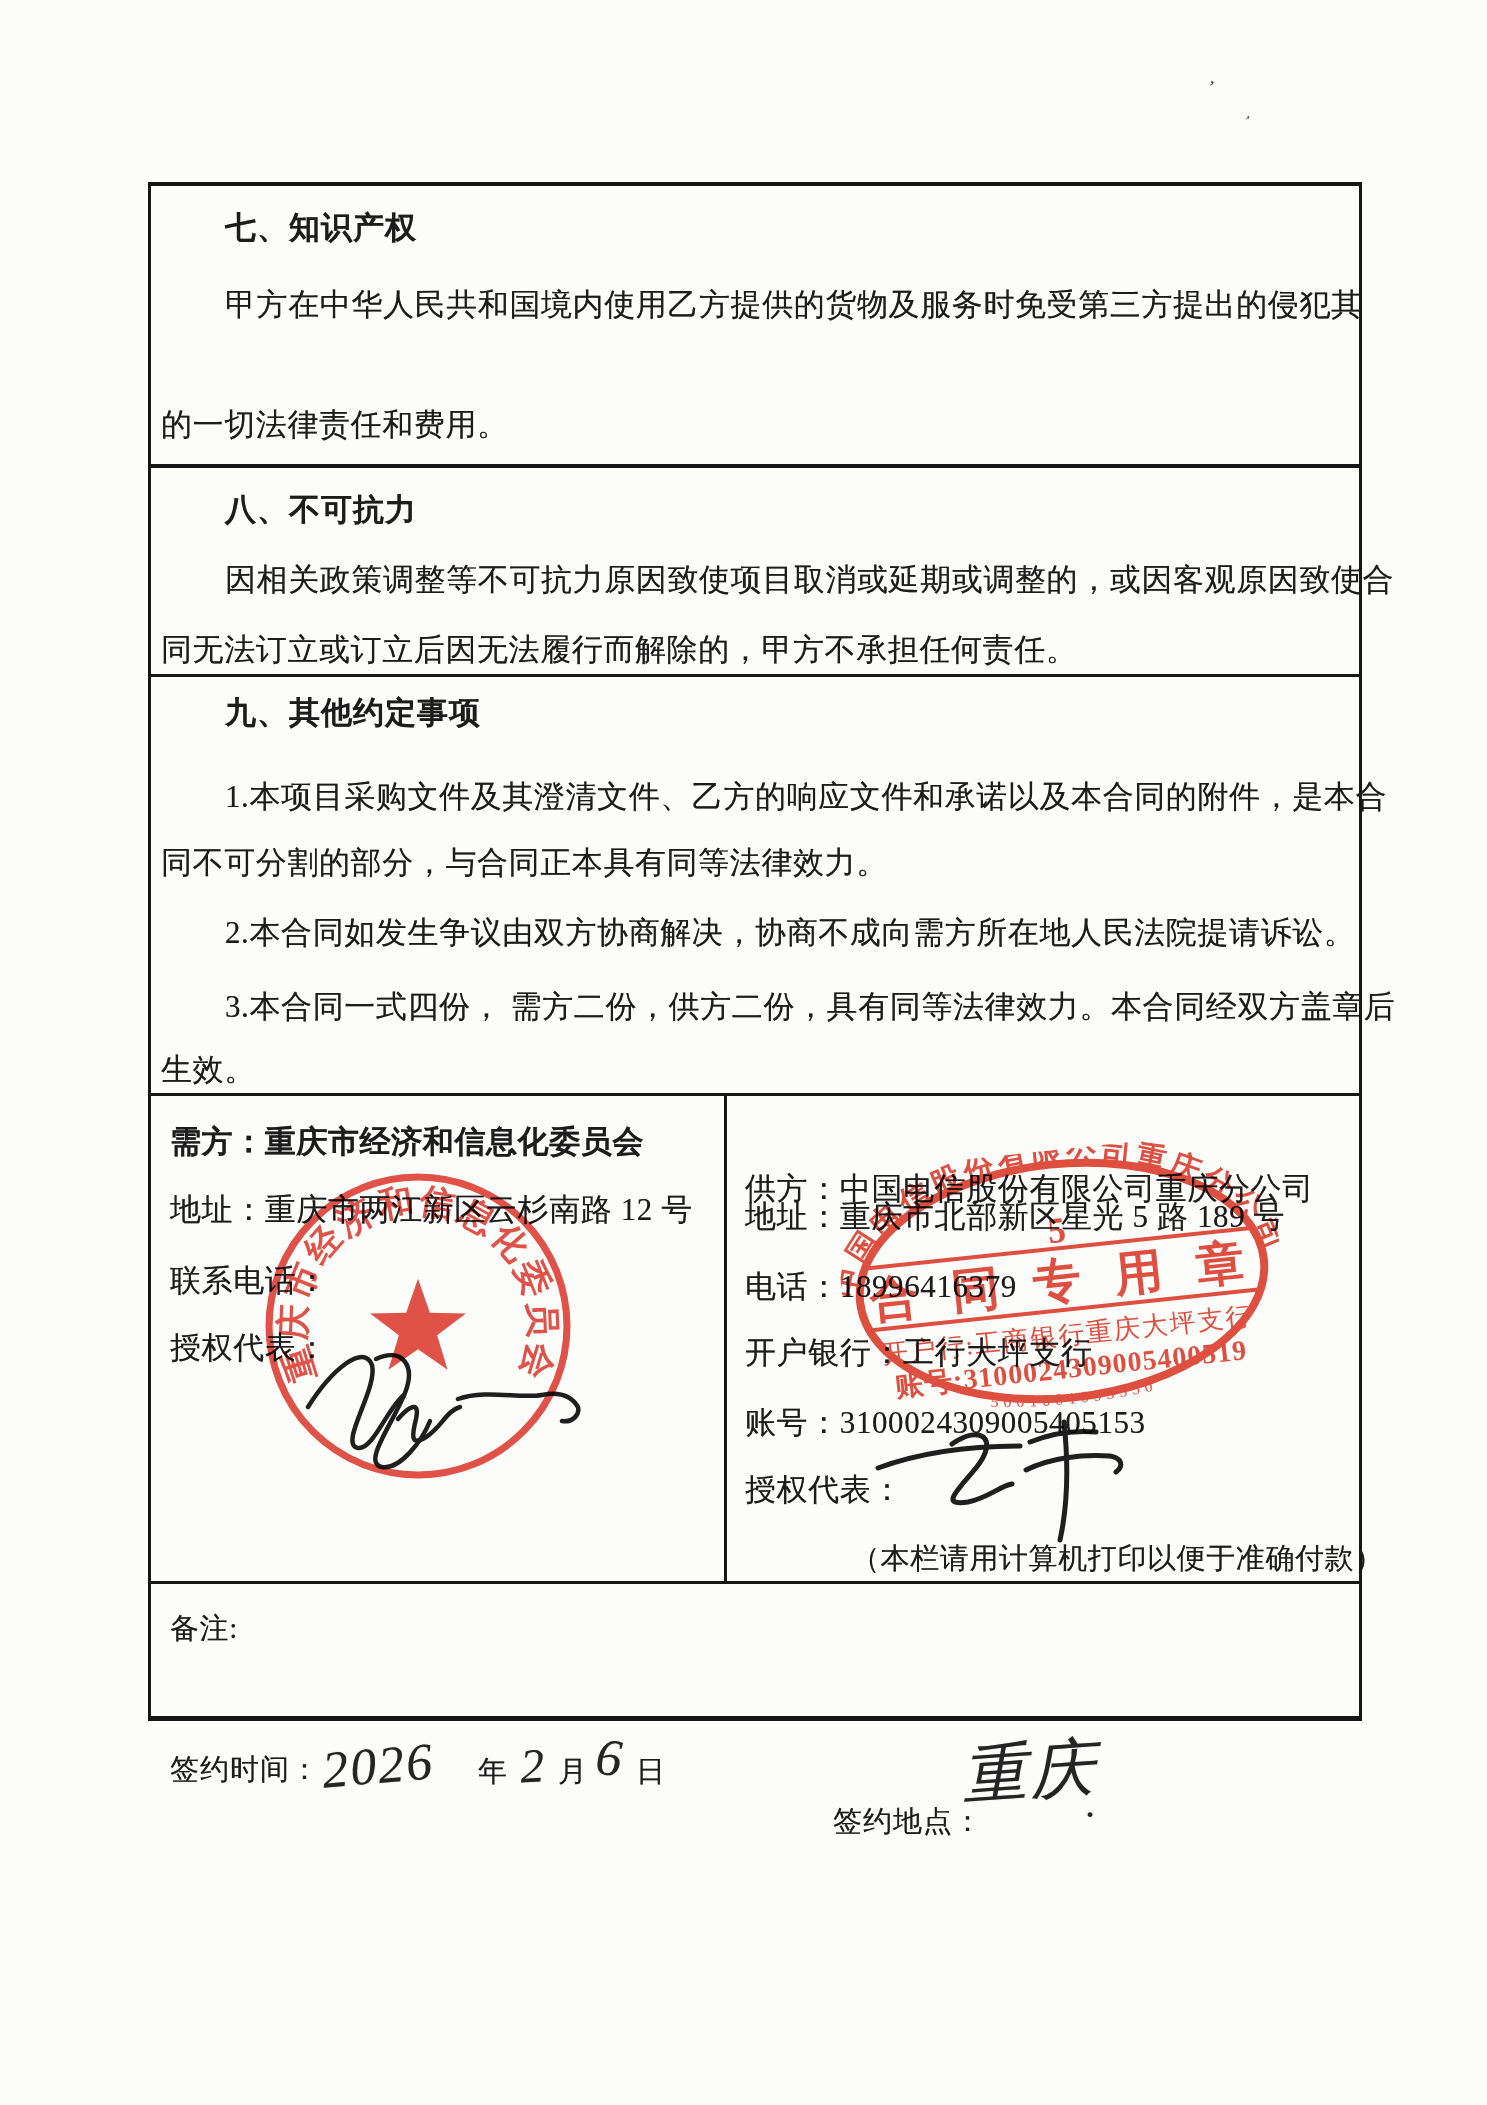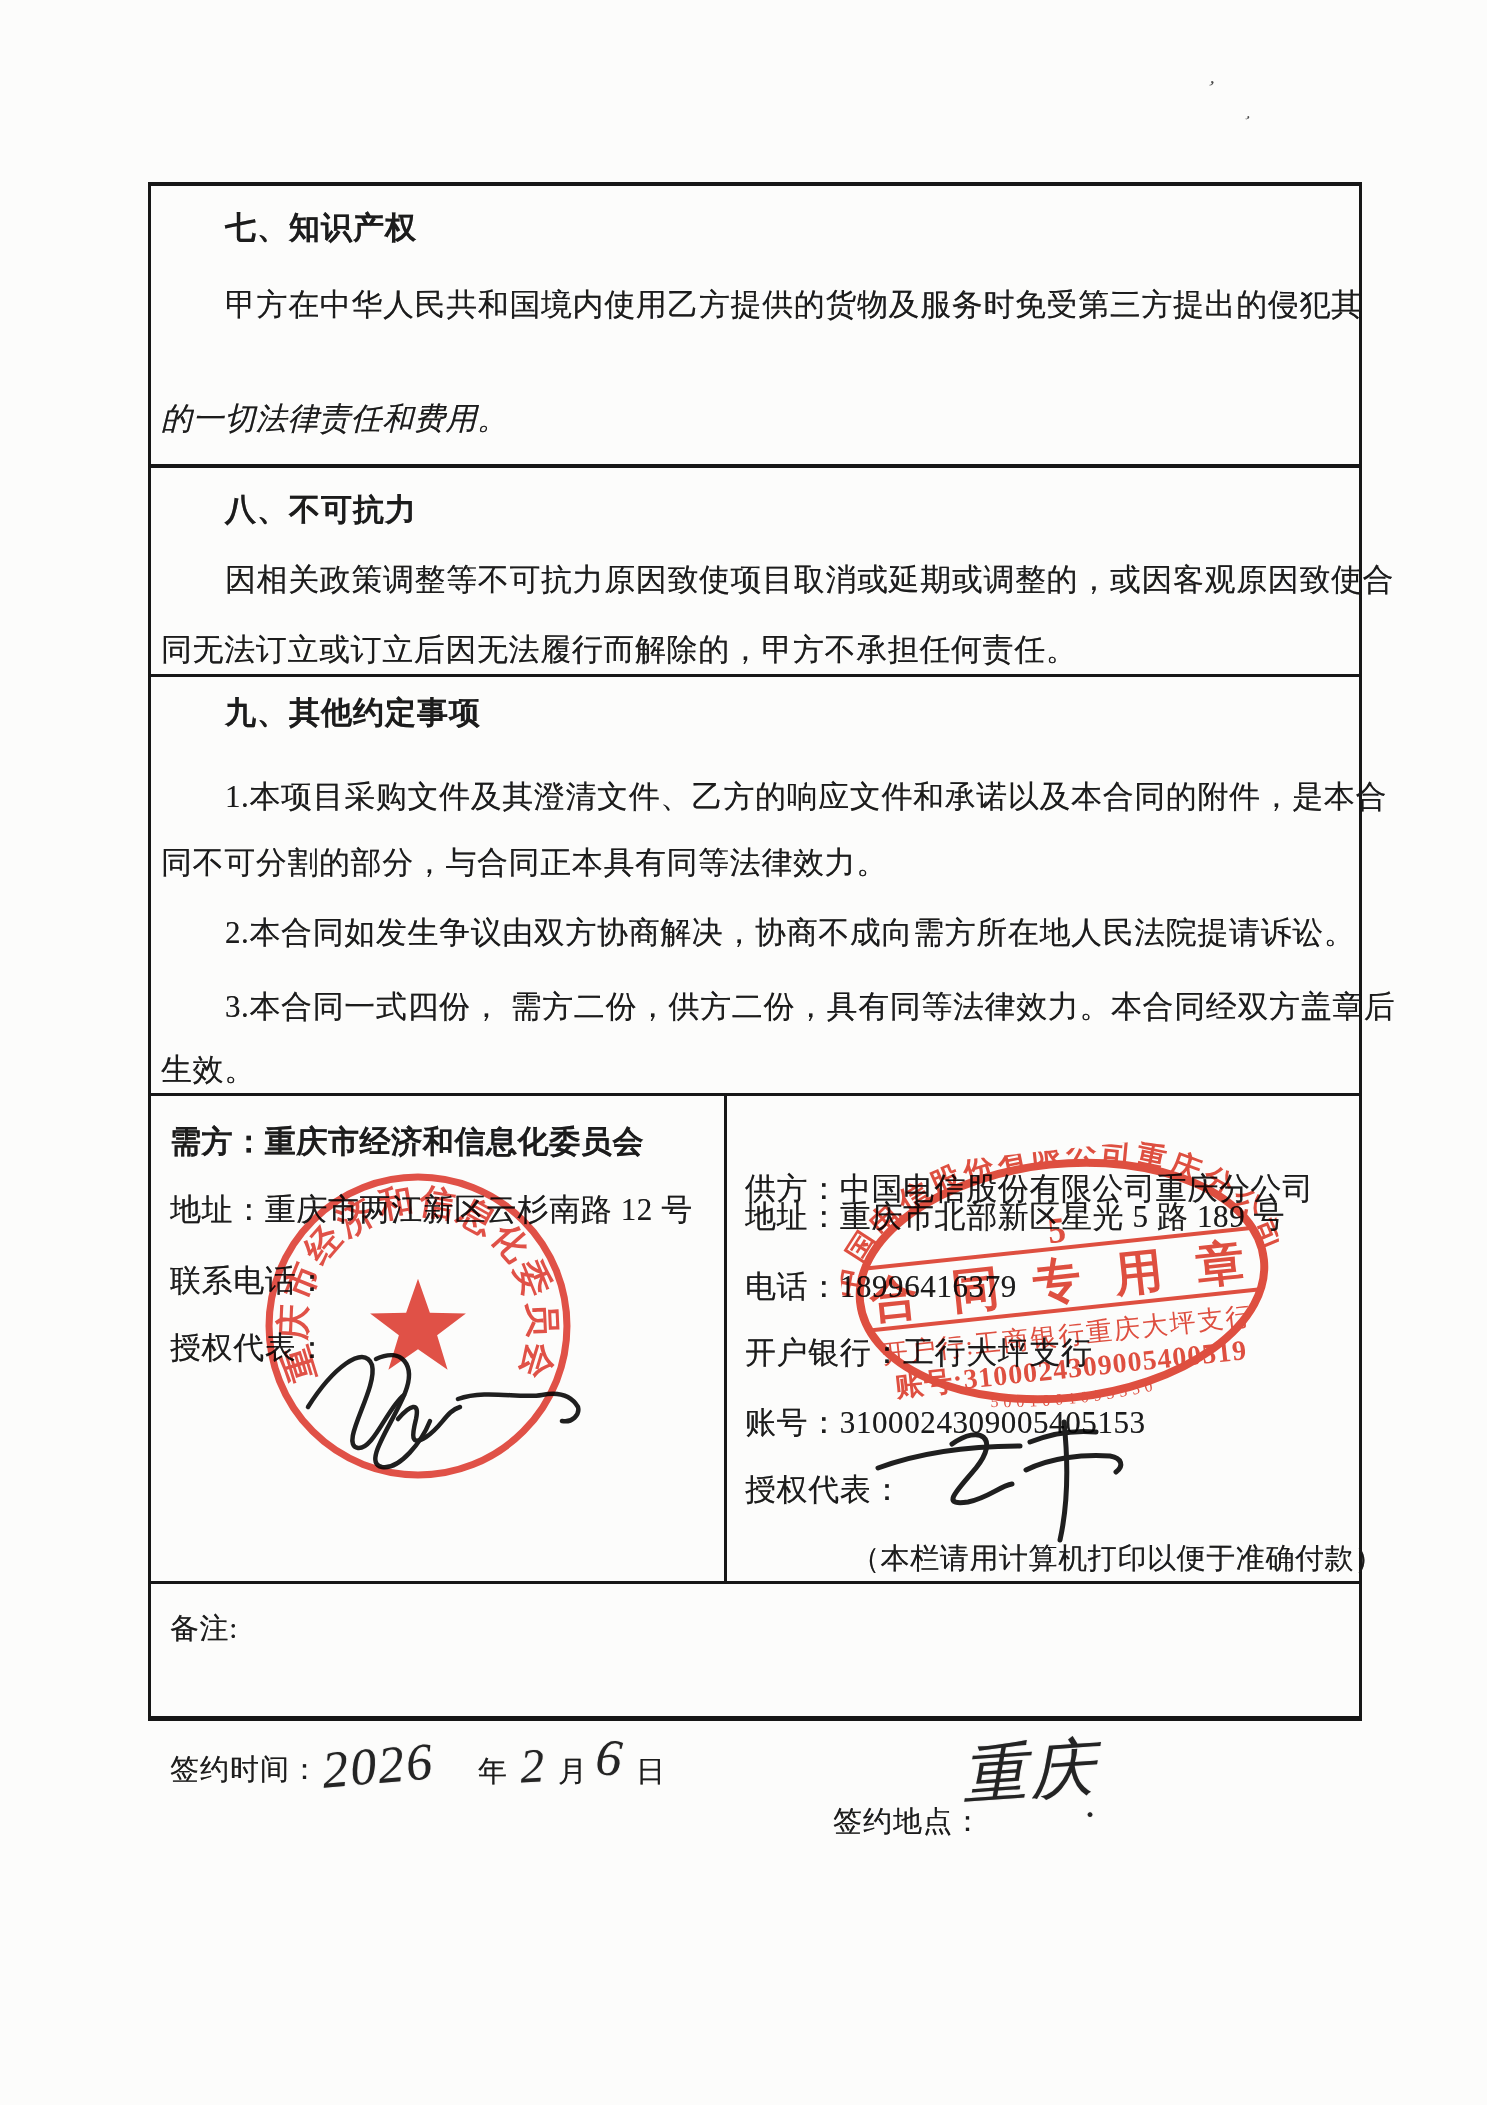--- a/index.html
+++ b/index.html
@@ -51,21 +51,21 @@
 
 <div class="page">
 
   <div class="speck" style="left:1207px;top:76px;transform:rotate(20deg);">’</div>
   <div class="speck" style="left:1243px;top:112px;transform:rotate(35deg);font-size:16px;">’</div>
 
   <div class="doc-box">
 
     <div class="line sec-title" style="top:23px;">七、知识产权</div>
     <div class="line indent" style="top:100px;">甲方在中华人民共和国境内使用乙方提供的货物及服务时免受第三方提出的侵犯其</div>
-    <div class="line" style="top:214px;font-style:italic;">的一切法律责任和费用。</div>
+    <div class="line" style="top:220px;">的一切法律责任和费用。</div>
 
     <div class="hline" style="top:278px;height:4px;"></div>
 
     <div class="line sec-title" style="top:305px;">八、不可抗力</div>
     <div class="line indent" style="top:375px;">因相关政策调整等不可抗力原因致使项目取消或延期或调整的，或因客观原因致使合</div>
     <div class="line" style="top:445px;">同无法订立或订立后因无法履行而解除的，甲方不承担任何责任。</div>
 
     <div class="hline" style="top:488px;height:3px;"></div>
 
     <div class="line sec-title" style="top:508px;">九、其他约定事项</div>

